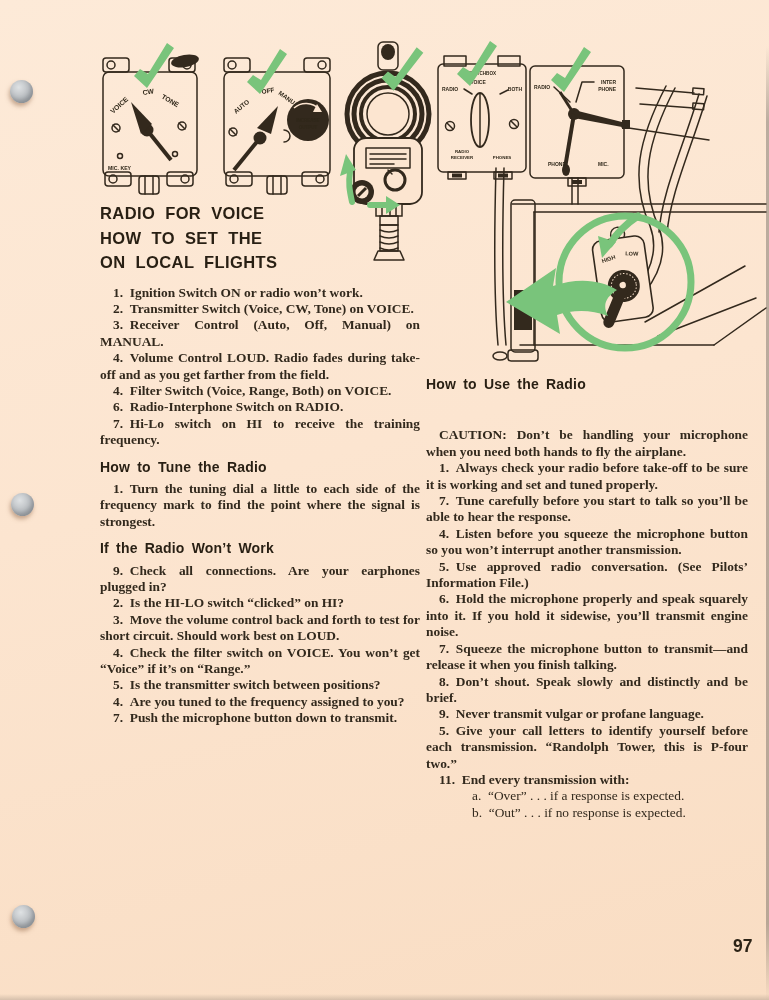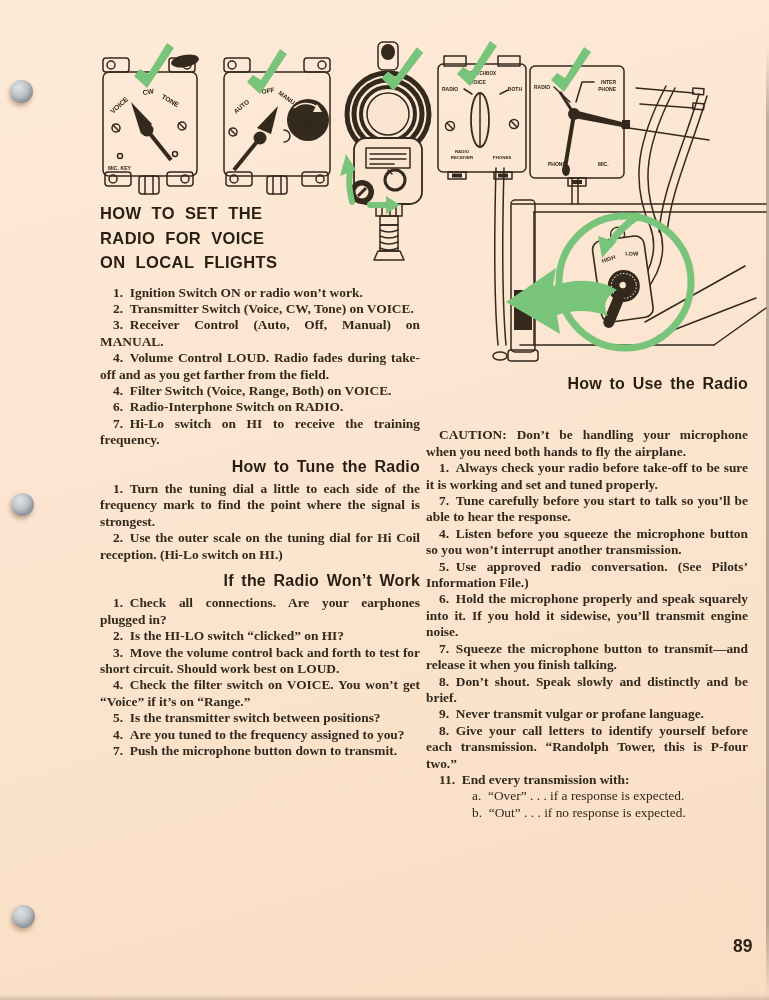--- a/index.html
+++ b/index.html
@@ -7,22 +7,22 @@
   .page{position:relative;width:769px;height:1000px;
         background:linear-gradient(165deg,#fdead8 0%,#fce5d0 45%,#f9ddc3 100%);
         font-family:"Liberation Serif",serif;color:#32291d;}
   .art{position:absolute;left:0;top:0;pointer-events:none;}
   .col{position:absolute;text-align:justify;font-size:13.4px;line-height:16.4px;}
   .col-left{left:100px;top:201px;width:320px;}
   .col-right{left:426px;top:376px;width:322px;}
   .title{font-family:"Liberation Sans",sans-serif;font-weight:700;font-size:16.5px;
          line-height:24.5px;letter-spacing:.4px;word-spacing:5px;color:#281f13;
          margin:0 0 10px 0;text-align:left;}
-  .h2{font-family:"Liberation Sans",sans-serif;font-weight:700;font-size:16px;
-      letter-spacing:.2px;word-spacing:3px;color:#281f13;margin:10px 0 6px 0;text-align:right;}
+  .h2{font-family:"Liberation Sans",sans-serif;font-weight:700;font-size:14px;
+      letter-spacing:.2px;word-spacing:3px;color:#281f13;margin:10px 0 6px 0;text-align:left;}
   .h2:first-child{margin-top:0;}
   .p{margin:0;text-indent:13px;font-weight:bold;}
   .bold{font-weight:700;margin-top:35px;}
   .sub{margin:0;padding-left:64px;text-indent:-18px;}
   .hole{position:absolute;width:23px;height:23px;border-radius:50%;
         background:radial-gradient(circle at 38% 32%,#dfe2e4,#b3b7bb 60%,#9da1a6);
         box-shadow:-1px 3px 4px rgba(146,103,74,.5), inset -2px -3px 4px rgba(80,85,92,.35);}
   .pageno{position:absolute;left:733px;top:936px;font-family:"Liberation Sans",sans-serif;
           font-weight:700;font-size:17.5px;color:#2c2316;}
   .edge-r{position:absolute;right:0;top:46px;bottom:0;width:3px;
@@ -235,59 +235,58 @@
     </g>
     <use href="#chk" class="grn" transform="translate(551,58)"></use>
   </svg>
 
   <div class="hole" style="left:10px;top:80px;"></div>
   <div class="hole" style="left:11px;top:493px;"></div>
   <div class="hole" style="left:12px;top:905px;"></div>
 
   <div class="col col-left">
     <div class="title">
+      <div>RADIO FOR VOICE</div>
       <div>HOW TO SET THE</div>
-      <div>RADIO FOR VOICE</div>
       <div>ON LOCAL FLIGHTS</div>
     </div>
     <p class="p">1. Ignition Switch ON or radio won’t work.</p>
     <p class="p">2. Transmitter Switch (Voice, CW, Tone) on VOICE.</p>
     <p class="p">3. Receiver Control (Auto, Off, Manual) on MANUAL.</p>
     <p class="p">4. Volume Control LOUD. Radio fades during take-off and as you get farther from the field.</p>
     <p class="p">4. Filter Switch (Voice, Range, Both) on VOICE.</p>
     <p class="p">6. Radio-Interphone Switch on RADIO.</p>
     <p class="p">7. Hi-Lo switch on HI to receive the training frequency.</p>
 
     <div class="h2">How to Tune the Radio</div>
     <p class="p">1. Turn the tuning dial a little to each side of the frequency mark to find the point where the signal is strongest.</p>
-    <p class="p"><span>2. Use the </span><b>outer</b><span> scale on the tuning dial for Hi Coil reception. (Hi-Lo switch on HI.)</span></p>
 
     <div class="h2">If the Radio Won’t Work</div>
-    <p class="p">1. Check all connections. Are your earphones plugged in?</p>
+    <p class="p">9. Check all connections. Are your earphones plugged in?</p>
     <p class="p">2. Is the HI-LO switch “clicked” on HI?</p>
     <p class="p">3. Move the volume control back and forth to test for short circuit. Should work best on LOUD.</p>
     <p class="p">4. Check the filter switch on VOICE. You won’t get “Voice” if it’s on “Range.”</p>
     <p class="p">5. Is the transmitter switch between positions?</p>
     <p class="p">4. Are you tuned to the frequency assigned to you?</p>
     <p class="p"><span>7. Push the microphone button </span><b>down</b><span> to transmit.</span></p>
   </div>
 
   <div class="col col-right">
     <div class="h2">How to Use the Radio</div>
     <p class="p bold">CAUTION: Don’t be handling your microphone when you need both hands to fly the airplane.</p>
     <p class="p">1. Always check your radio before take-off to be sure it is working and set and tuned properly.</p>
     <p class="p">7. Tune carefully before you start to talk so you’ll be able to hear the response.</p>
     <p class="p">4. Listen before you squeeze the microphone button so you won’t interrupt another transmission.</p>
     <p class="p">5. Use approved radio conversation. (See Pilots’ Information File.)</p>
     <p class="p">6. Hold the microphone properly and speak squarely into it. If you hold it sidewise, you’ll transmit engine noise.</p>
     <p class="p">7. Squeeze the microphone button to transmit—and release it when you finish talking.</p>
     <p class="p"><span>8. Don’t shout. Speak slowly and distinctly and </span><b>be brief.</b></p>
     <p class="p">9. Never transmit vulgar or profane language.</p>
-    <p class="p">8. Give your call letters to identify yourself before each transmission. “Randolph Tower, this is P-four two.”</p>
+    <p class="p">5. Give your call letters to identify yourself before each transmission. “Randolph Tower, this is P-four two.”</p>
     <p class="p">11. End every transmission with:</p>
     <p class="sub">a. “Over” . . . if a response is expected.</p>
     <p class="sub">b. “Out” . . . if no response is expected.</p>
   </div>
 
-  <div class="pageno">89</div>
+  <div class="pageno">97</div>
   <div class="edge-r"></div>
   <div class="edge-b"></div>
 </div>
 
 </body></html>

